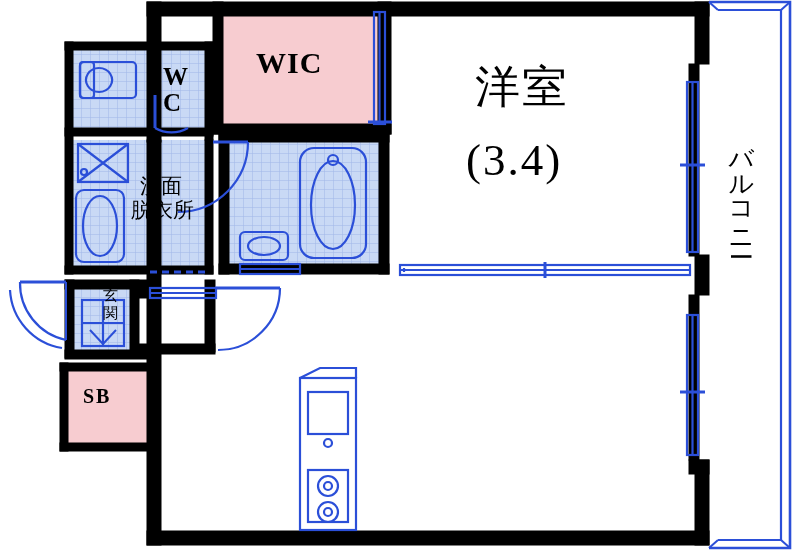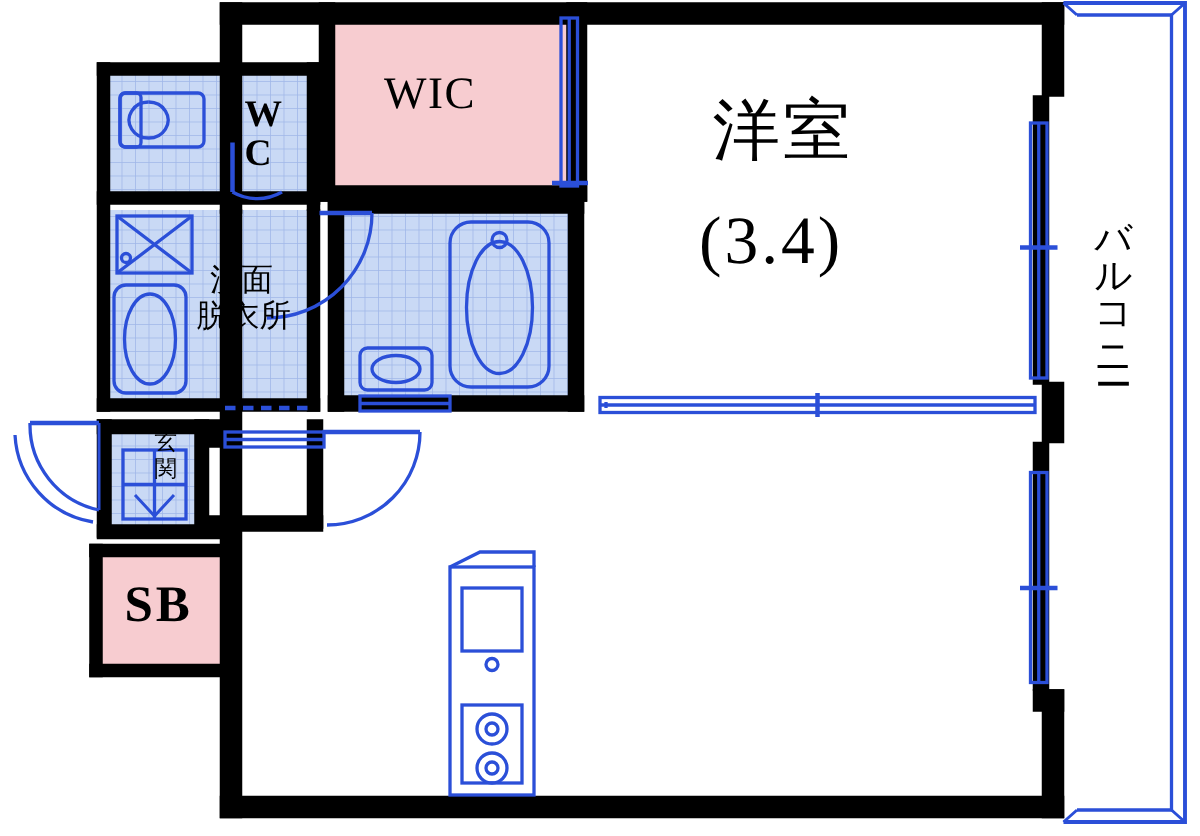--- a/index.html
+++ b/index.html
@@ -37,30 +37,30 @@
     font-size: 45px;
     letter-spacing: 2px;
   }
   .lbl-ldk {
     font-size: 46px;
     letter-spacing: 2px;
     font-family: "Liberation Serif", serif;
   }
   .lbl-wic {
     font-size: 30px;
-    font-weight: normal;
+    font-weight: bold;
     letter-spacing: 1px;
   }
   .lbl-wc {
     font-size: 25px;
     font-weight: bold;
     line-height: 1.0;
   }
   .lbl-sb {
-    font-size: 34px;
+    font-size: 20px;
     font-weight: bold;
     letter-spacing: 2px;
   }
   .lbl-senmen {
     font-size: 21px;
     line-height: 1.15;
     letter-spacing: 0px;
   }
   .lbl-genkan {
     font-size: 15px;

